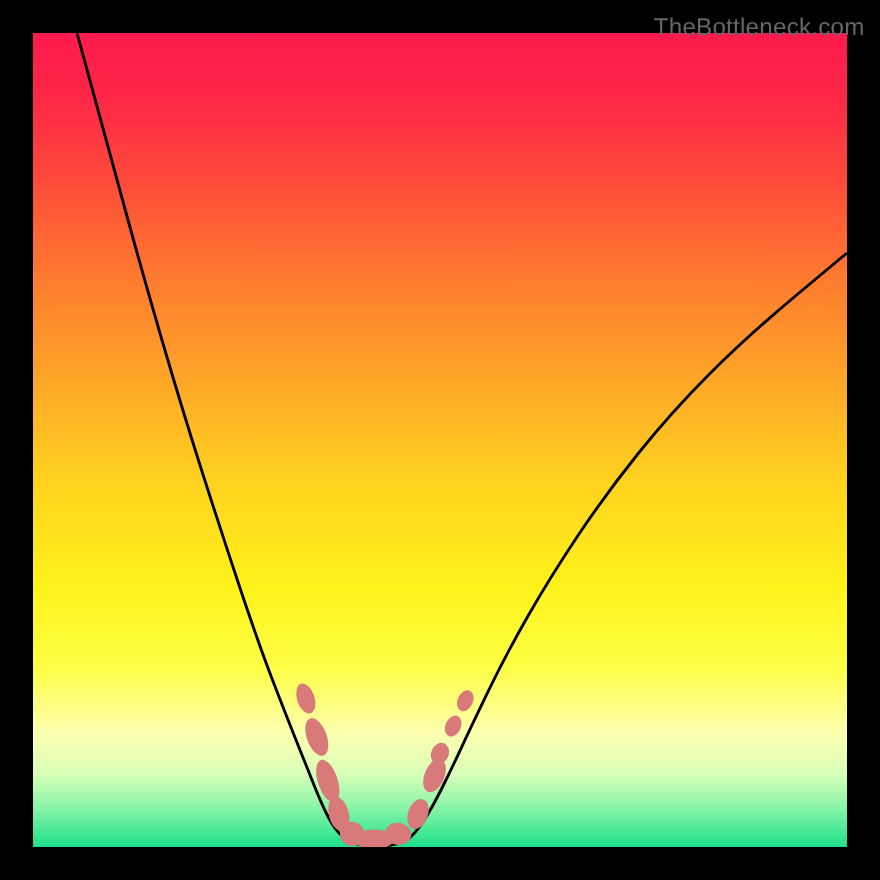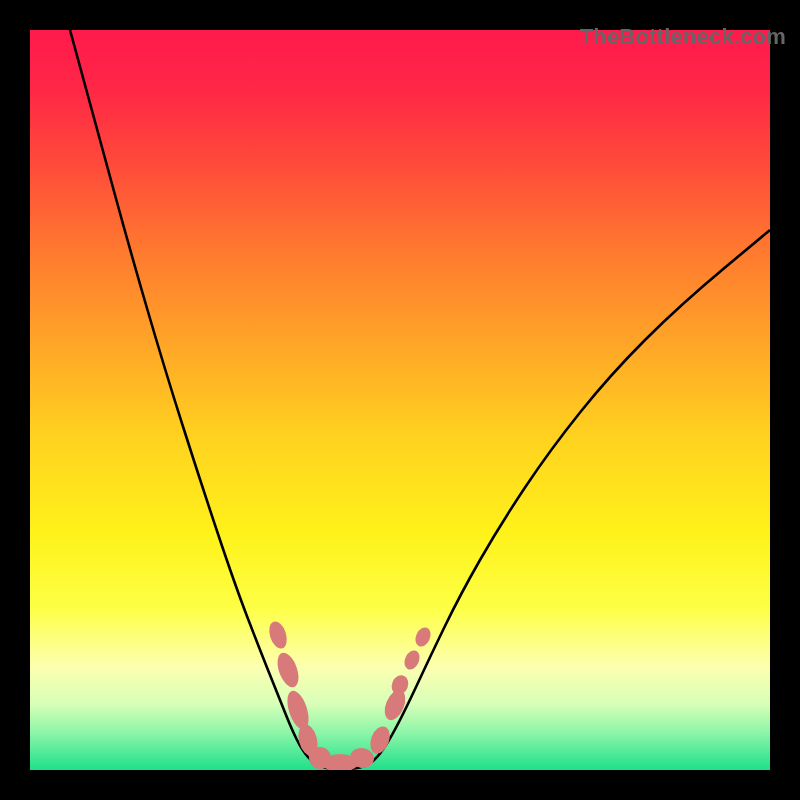--- a/index.html
+++ b/index.html
@@ -18,25 +18,25 @@
     width: 740px;
     height: 740px;
     overflow: hidden;
   }
   .gradient {
     position: absolute;
     inset: 0;
   }
   .watermark {
     position: absolute;
-    top: 24px;
+    top: 12px;
     right: 14px;
     color: #666;
     font-size: 22px;
-    font-weight: 700;
+    font-weight: 400;
     letter-spacing: 0.2px;
     user-select: none;
   }
   svg.curve {
     position: absolute;
     inset: 0;
     width: 100%;
     height: 100%;
     overflow: visible;
   }

